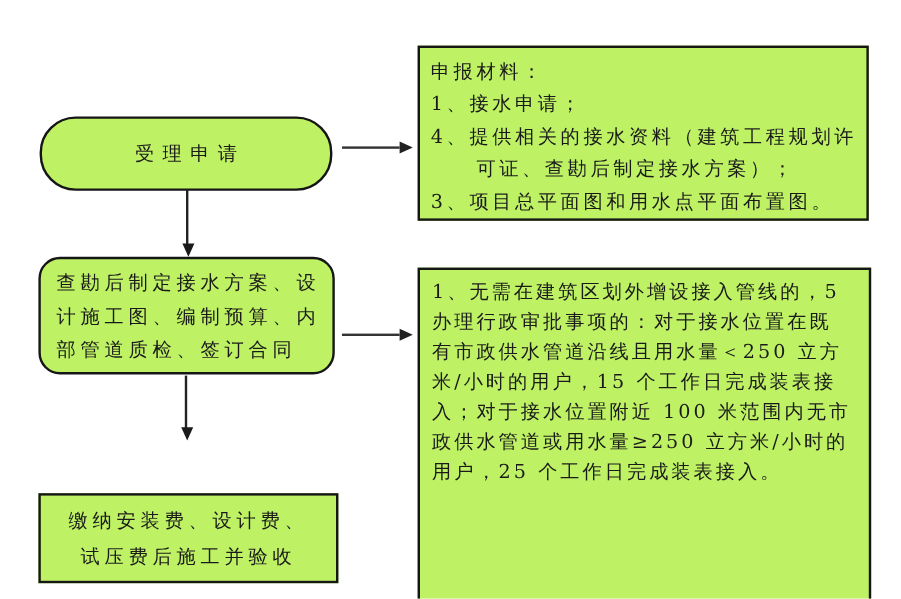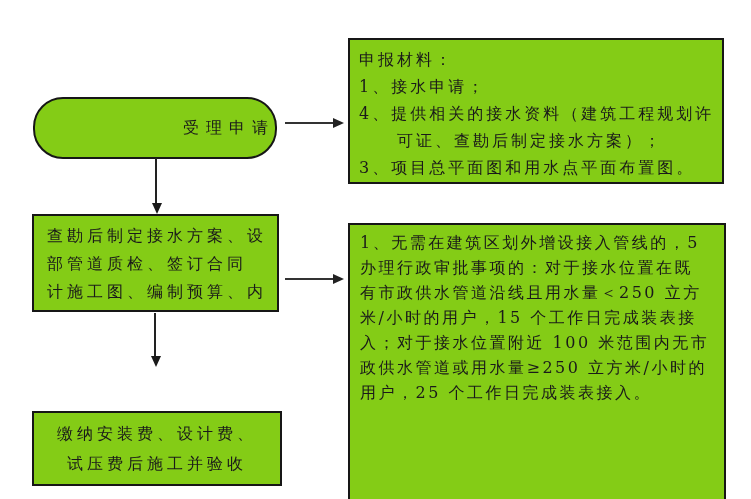--- a/index.html
+++ b/index.html
@@ -12,37 +12,37 @@
     width: 751px;
     height: 499px;
     background: #ffffff;
     font-family: "DejaVu Serif", "Liberation Serif", serif;
     color: #1a1a1a;
     overflow: hidden;
   }
   .box {
     position: absolute;
     border: 2px solid #161616;
-    background: #84cc16;
+    background: #bef264;
     box-sizing: border-box;
     overflow: hidden;
   }
   .box .line {
     white-space: nowrap;
   }
   
   .box-step1 {
     left: 33px; top: 97px; width: 244px; height: 62px;
-    display: flex; align-items: center; justify-content: flex-end;
+    display: flex; align-items: center; justify-content: center;
     font-size: 16px; letter-spacing: 7px; text-indent: 7px; border-radius: 30px;
   }
   .box-step2 {
     left: 32px; top: 214px; width: 247px; height: 98px;
     padding: 6px 8px 0 13px;
-    font-size: 16px; line-height: 28px; letter-spacing: 4px;
+    font-size: 16px; line-height: 28px; letter-spacing: 4px; border-radius: 18px;
   }
   .box-step3 {
     left: 32px; top: 367px; width: 250px; height: 75px;
     display: flex; flex-direction: column; align-items: center; justify-content: center;
     font-size: 16px; line-height: 30px; letter-spacing: 4px; text-align: center; margin-top: 44px;
   }
   
   .box-materials {
     left: 348px; top: 38px; width: 376px; height: 146px;
     padding: 6px 6px 0 9px;
@@ -95,22 +95,22 @@
   <div class="box box-materials">
     <div class="line">申报材料：</div>
     <div class="line">1、接水申请；</div>
     <div class="line">4、提供相关的接水资料（建筑工程规划许</div>
     <div class="line">　　可证、查勘后制定接水方案）；</div>
     <div class="line">3、项目总平面图和用水点平面布置图。</div>
   </div>
 
   <div class="box box-step2">
     <div class="line">查勘后制定接水方案、设</div>
+    <div class="line">计施工图、编制预算、内</div>
     <div class="line">部管道质检、签订合同</div>
-    <div class="line">计施工图、编制预算、内</div>
   </div>
 
   <div class="box box-timeline">
     <div class="line">1、无需在建筑区划外增设接入管线的，5</div>
     <div class="line">办理行政审批事项的：对于接水位置在既</div>
     <div class="line">有市政供水管道沿线且用水量＜250 立方</div>
     <div class="line">米/小时的用户，15 个工作日完成装表接</div>
     <div class="line">入；对于接水位置附近 100 米范围内无市</div>
     <div class="line">政供水管道或用水量≥250 立方米/小时的</div>
     <div class="line">用户，25 个工作日完成装表接入。</div>

